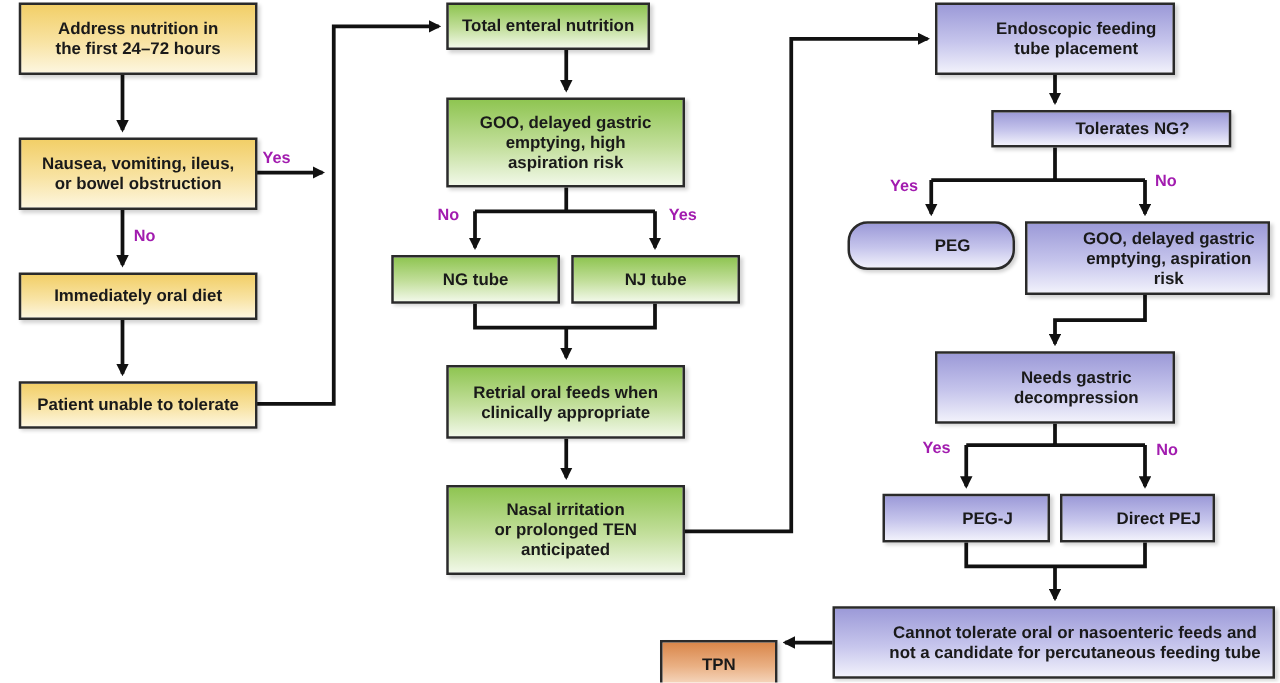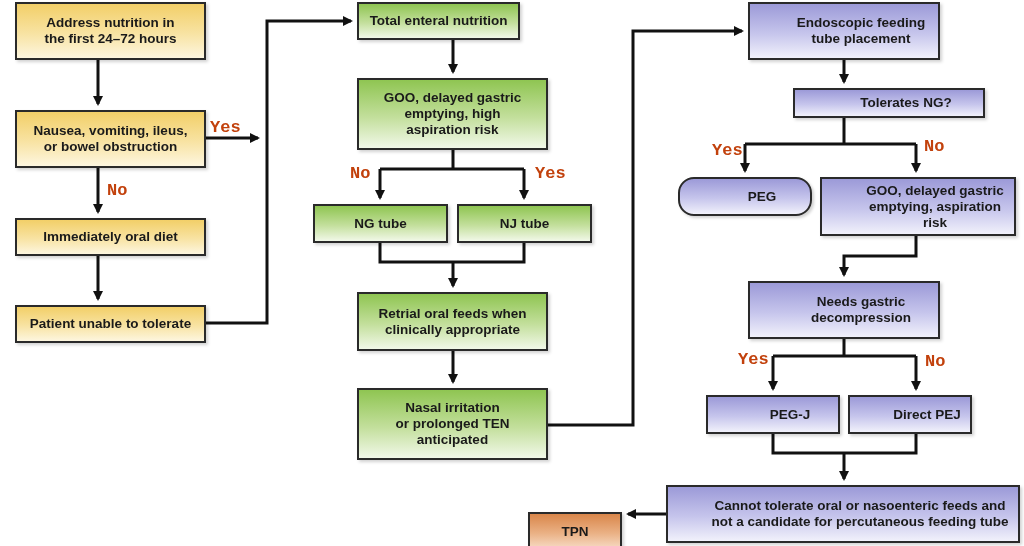--- a/index.html
+++ b/index.html
@@ -6,21 +6,21 @@
   body { width:1024px; height:546px; position:relative; overflow:hidden;
          font-family:"Liberation Sans", sans-serif; }
   .box { position:absolute; box-sizing:border-box; border:2px solid #2a2a2a;
          display:flex; align-items:center; justify-content:center; text-align:center;
          font-weight:bold; font-size:13.5px; line-height:16px; color:#1a1a1a;
          box-shadow: 2px 2px 3px rgba(0,0,0,0.18); white-space:pre-line; padding:2px 6px; }
   .yellow { background:linear-gradient(to bottom,#f2cf68 0%,#f8e3a3 55%,#fdf6df 100%);margin-left:12px; }
   .green  { background:linear-gradient(to bottom,#8fc552 0%,#c3df9c 55%,#f1f8e8 100%); }
   .purple { background:linear-gradient(to bottom,#9c9ad8 0%,#c6c5ec 55%,#f1f1fb 100%);padding-left:40px; }
   .orange { background:linear-gradient(to bottom,#d9864a 0%,#eab185 55%,#f7dcc6 100%); }
-  .lbl { position:absolute; font-weight:bold; font-size:17px; color:#c2410c;font-family:Liberation Mono, monospace; }
+  .lbl { position:absolute; font-weight:bold; font-size:13px; color:#a21caf; }
   svg.conn { position:absolute; left:0; top:0; }
 </style>
 </head>
 <body>
 
 <svg class="conn" width="1024" height="546">
   <defs>
     <marker id="ah" markerWidth="10" markerHeight="10" refX="8" refY="5" orient="auto" markerUnits="userSpaceOnUse">
       <path d="M0,0 L10,5 L0,10 z" fill="#111"></path>
     </marker>

